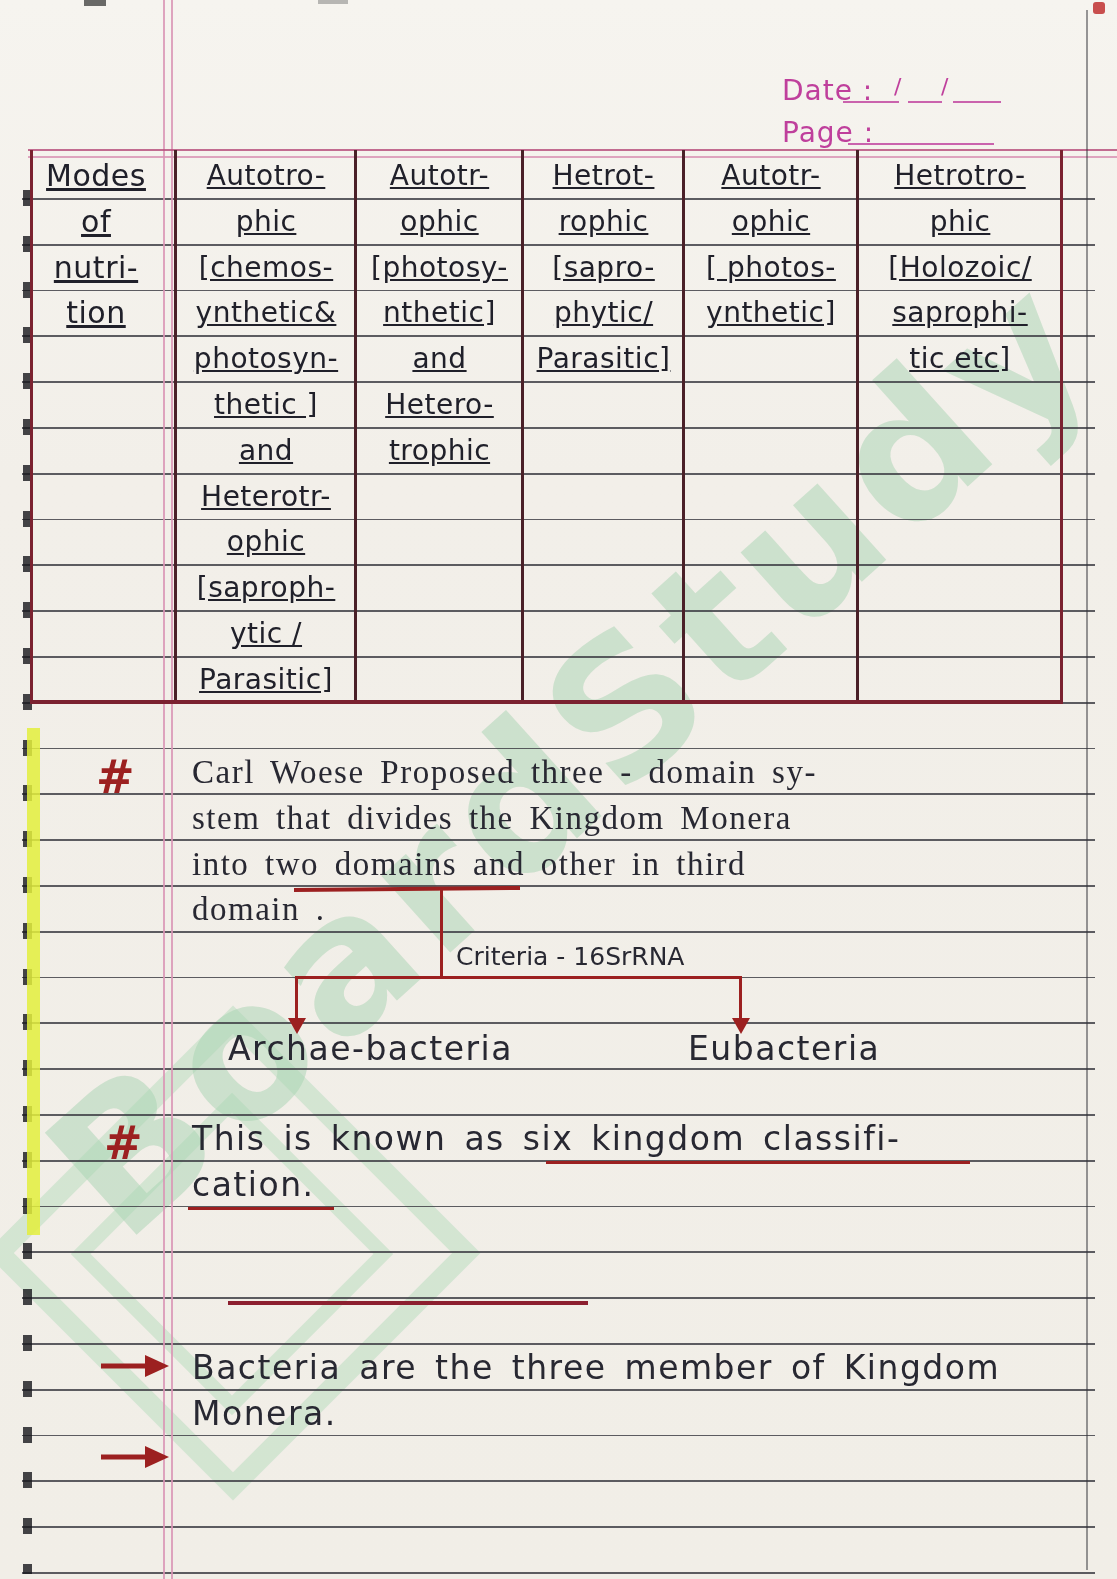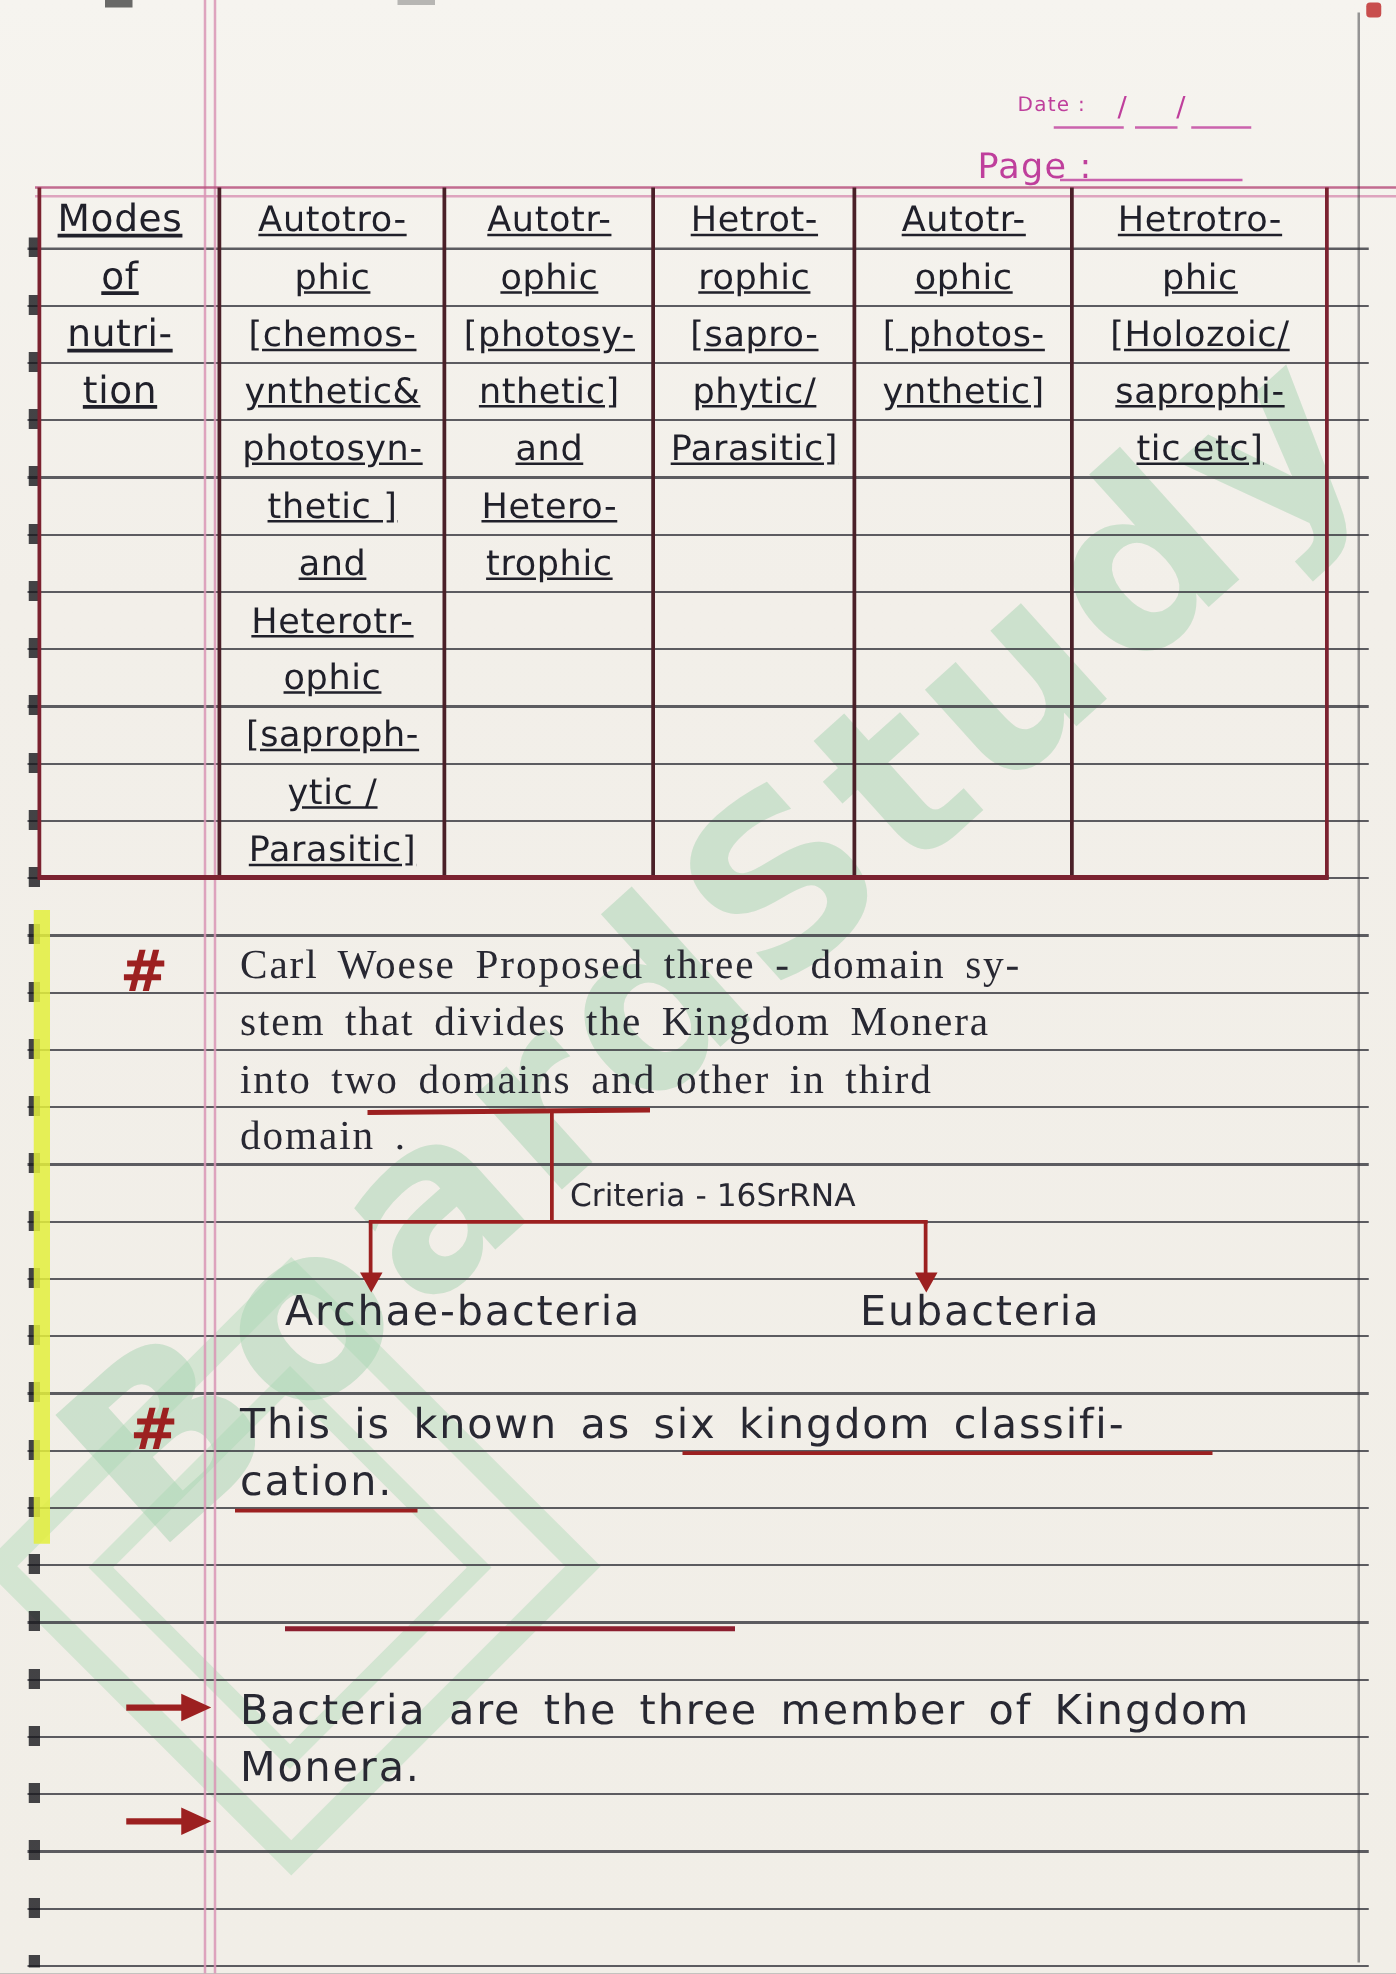--- a/index.html
+++ b/index.html
@@ -54,21 +54,21 @@
   <div class="abs highlight"></div>
   <div class="abs pinkline" style="left:163px; top:0; width:2px; height:1579px;"></div>
   <div class="abs pinkline" style="left:171px; top:0; width:2px; height:1579px;"></div>
   <div class="abs pinkline" style="left:28px; top:149px; width:1089px; height:2.4px; background:#b9537f;"></div>
   <div class="abs pinkline" style="left:28px; top:156px; width:1089px; height:2.2px;"></div>
   <div class="abs edge-line"></div>
   <div class="abs" style="left:84px; top:0; width:22px; height:6px; background:#2e2e2e; opacity:.7;"></div>
   <div class="abs" style="left:318px; top:0; width:30px; height:4px; background:#777; opacity:.5;"></div>
   <div class="abs" style="left:1093px; top:2px; width:12px; height:12px; background:#c03030; border-radius:3px; opacity:.85;"></div>
 
-  <div class="abs magenta" style="left:782px; top:74px; font-size:16px; letter-spacing:1px;margin-left:32px;">Date :</div>
+  <div class="abs magenta" style="left:782px; top:74px; font-size:28px; letter-spacing:1px;">Date :</div>
   <div class="abs mseg" style="left:843px; top:101px; width:56px; height:2px;"></div>
   <div class="abs magenta" style="left:894px; top:74px; font-size:22px;">/</div>
   <div class="abs mseg" style="left:908px; top:101px; width:34px; height:2px;"></div>
   <div class="abs magenta" style="left:941px; top:74px; font-size:22px;">/</div>
   <div class="abs mseg" style="left:953px; top:101px; width:48px; height:2px;"></div>
   <div class="abs magenta" style="left:782px; top:116px; font-size:28px; letter-spacing:1px;text-align:center;">Page :</div>
   <div class="abs mseg" style="left:848px; top:143px; width:146px; height:2px;"></div>
 
   <div class="abs border-red" style="left:30px; top:150px; width:3px; height:552px;"></div>
   <div class="abs vline" style="left:174px; top:150px; width:2.5px; height:552px;"></div>

